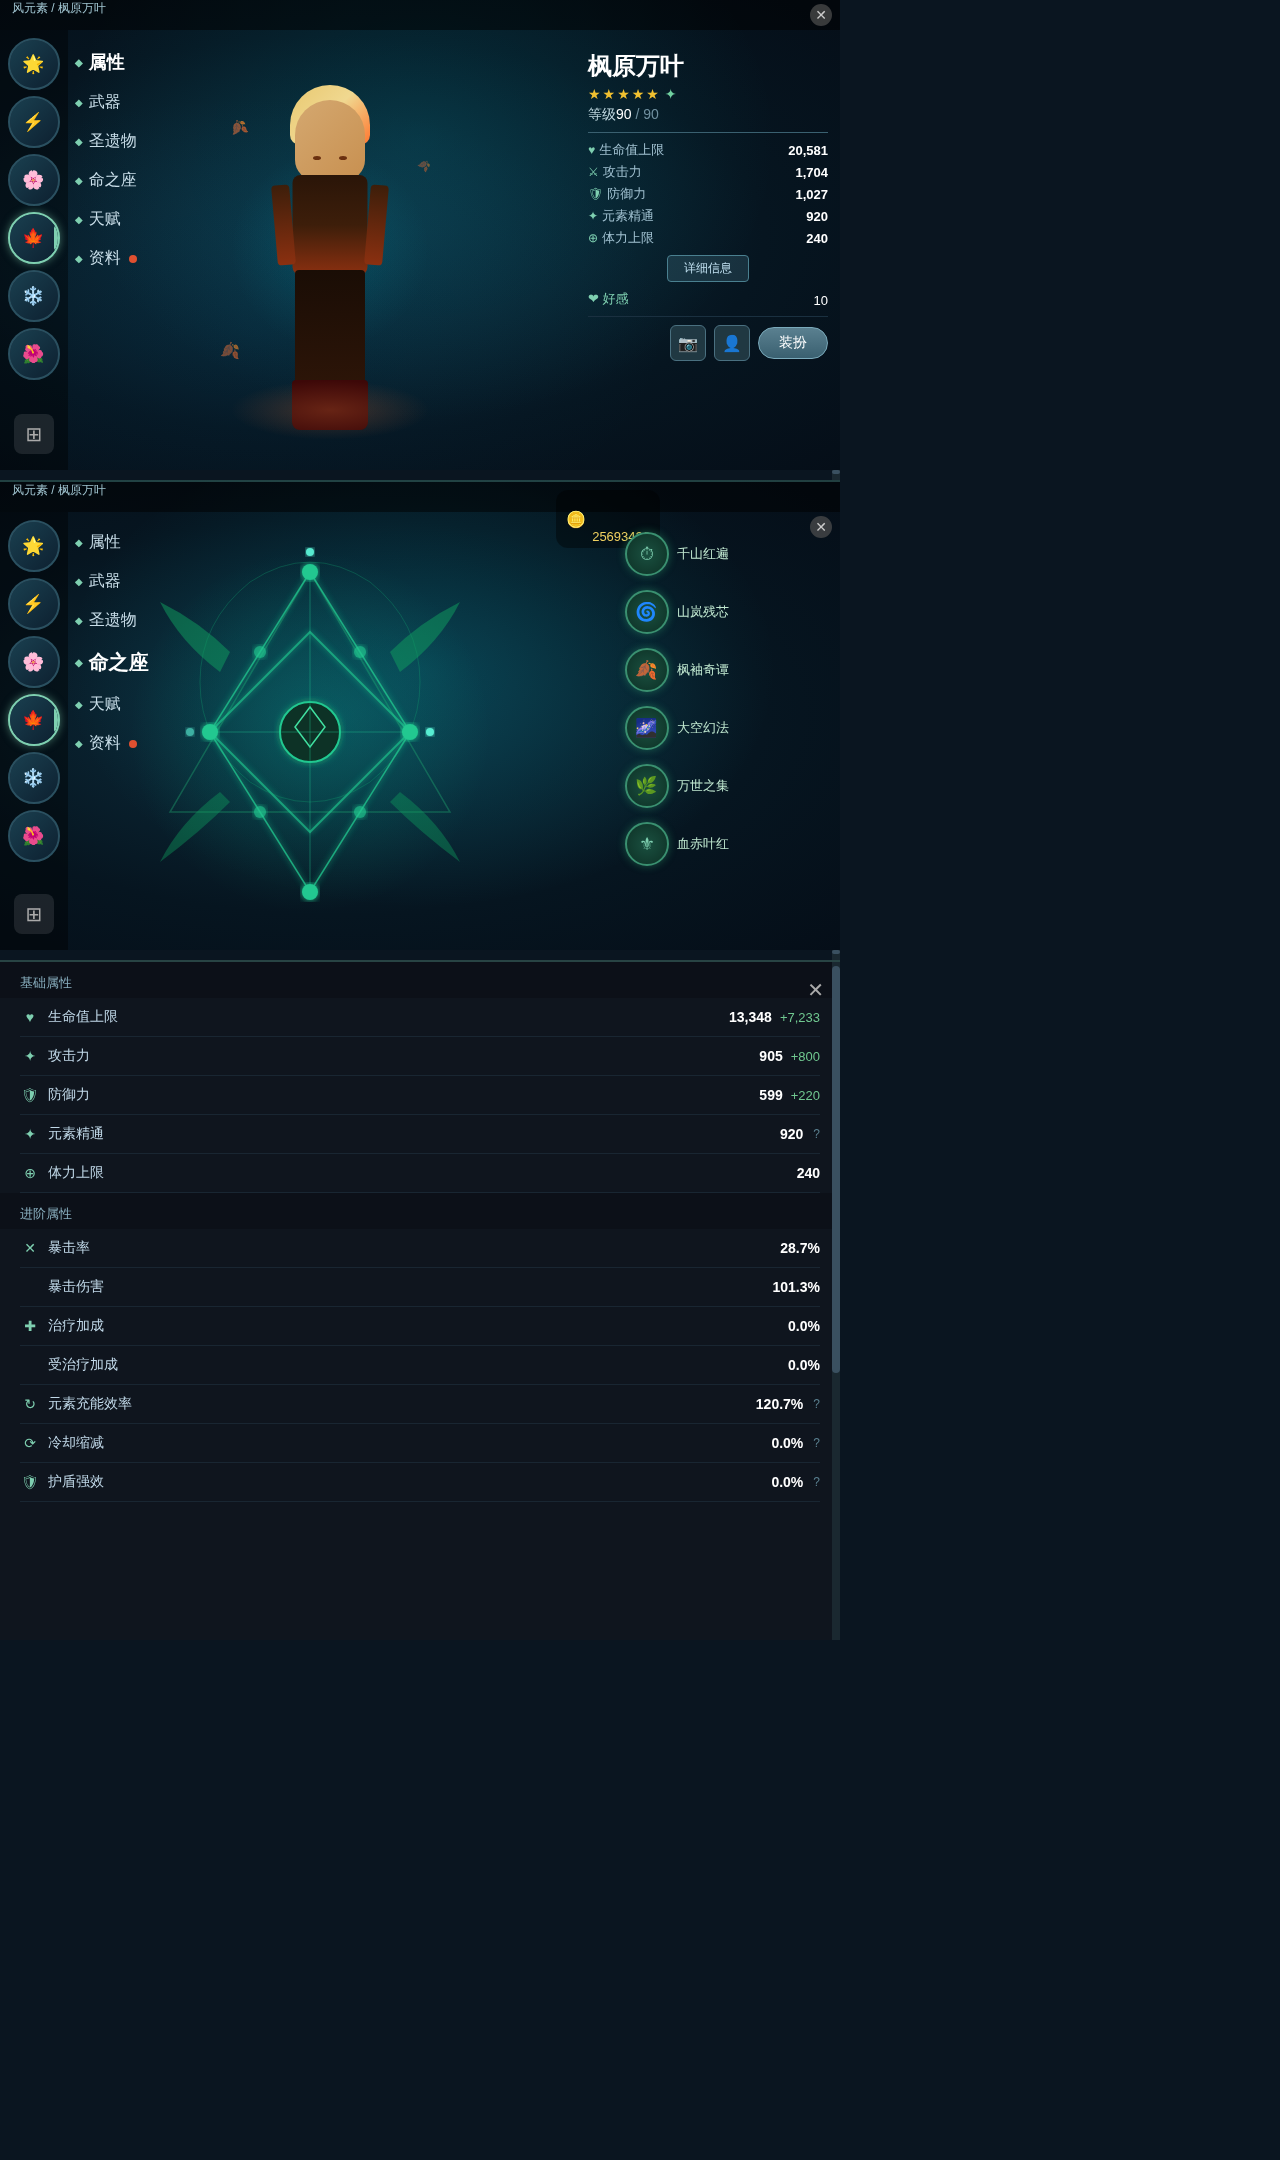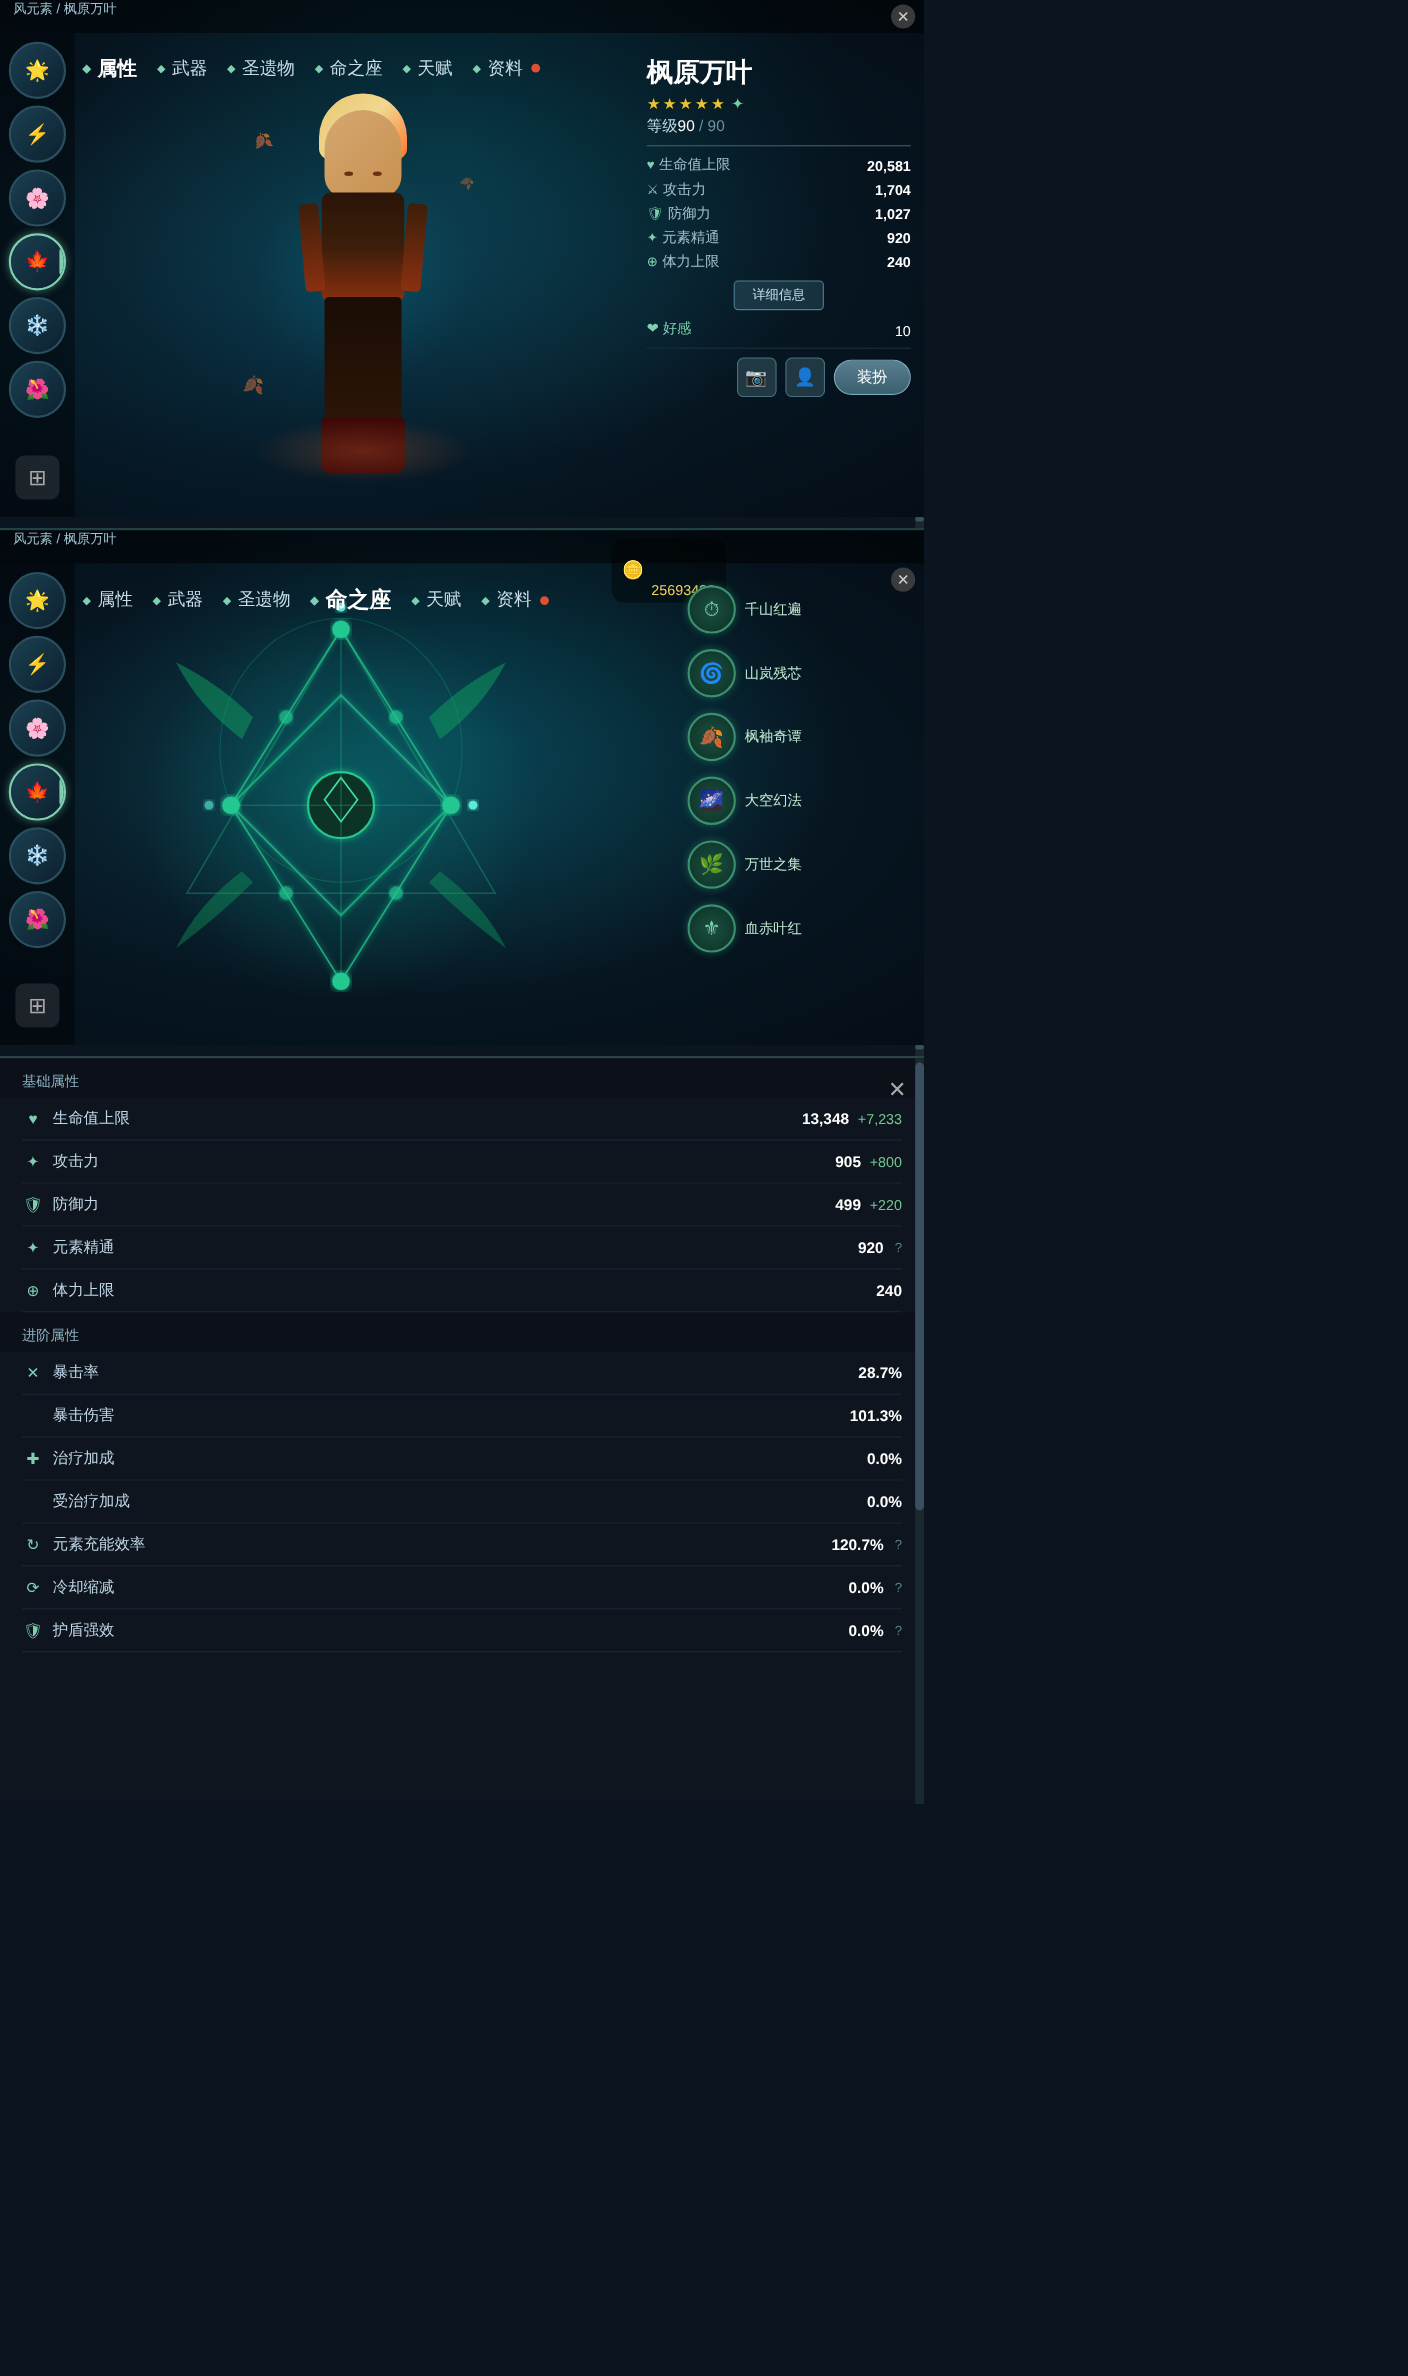--- a/index.html
+++ b/index.html
@@ -119,21 +119,21 @@
       cursor: pointer;
       color: #aaa;
     }
 
     
     .nav-menu {
       position: absolute;
       left: 75px;
       top: 50px;
       display: flex;
-      flex-direction: row;
+      flex-direction: column;
       gap: 18px;
       z-index: 10;
     }
     .nav-item {
       color: #c8dde8;
       font-size: 16px;
       cursor: pointer;
       display: flex;
       align-items: center;
       gap: 6px;
@@ -835,21 +835,21 @@
         <span class="stats-bonus">+800</span>
       </span>
     </div>
 
     <div class="stats-detail-row">
       <span class="stats-detail-label">
         <span class="stats-detail-icon">🛡</span>
         <span>防御力</span>
       </span>
       <span class="stats-values-group">
-        <span class="stats-detail-value">499</span>
+        <span class="stats-detail-value">599</span>
         <span class="stats-bonus">+220</span>
       </span>
     </div>
 
     <div class="stats-detail-row">
       <span class="stats-detail-label">
         <span class="stats-detail-icon">✦</span>
         <span>元素精通</span>
       </span>
       <span class="stats-values-group">

